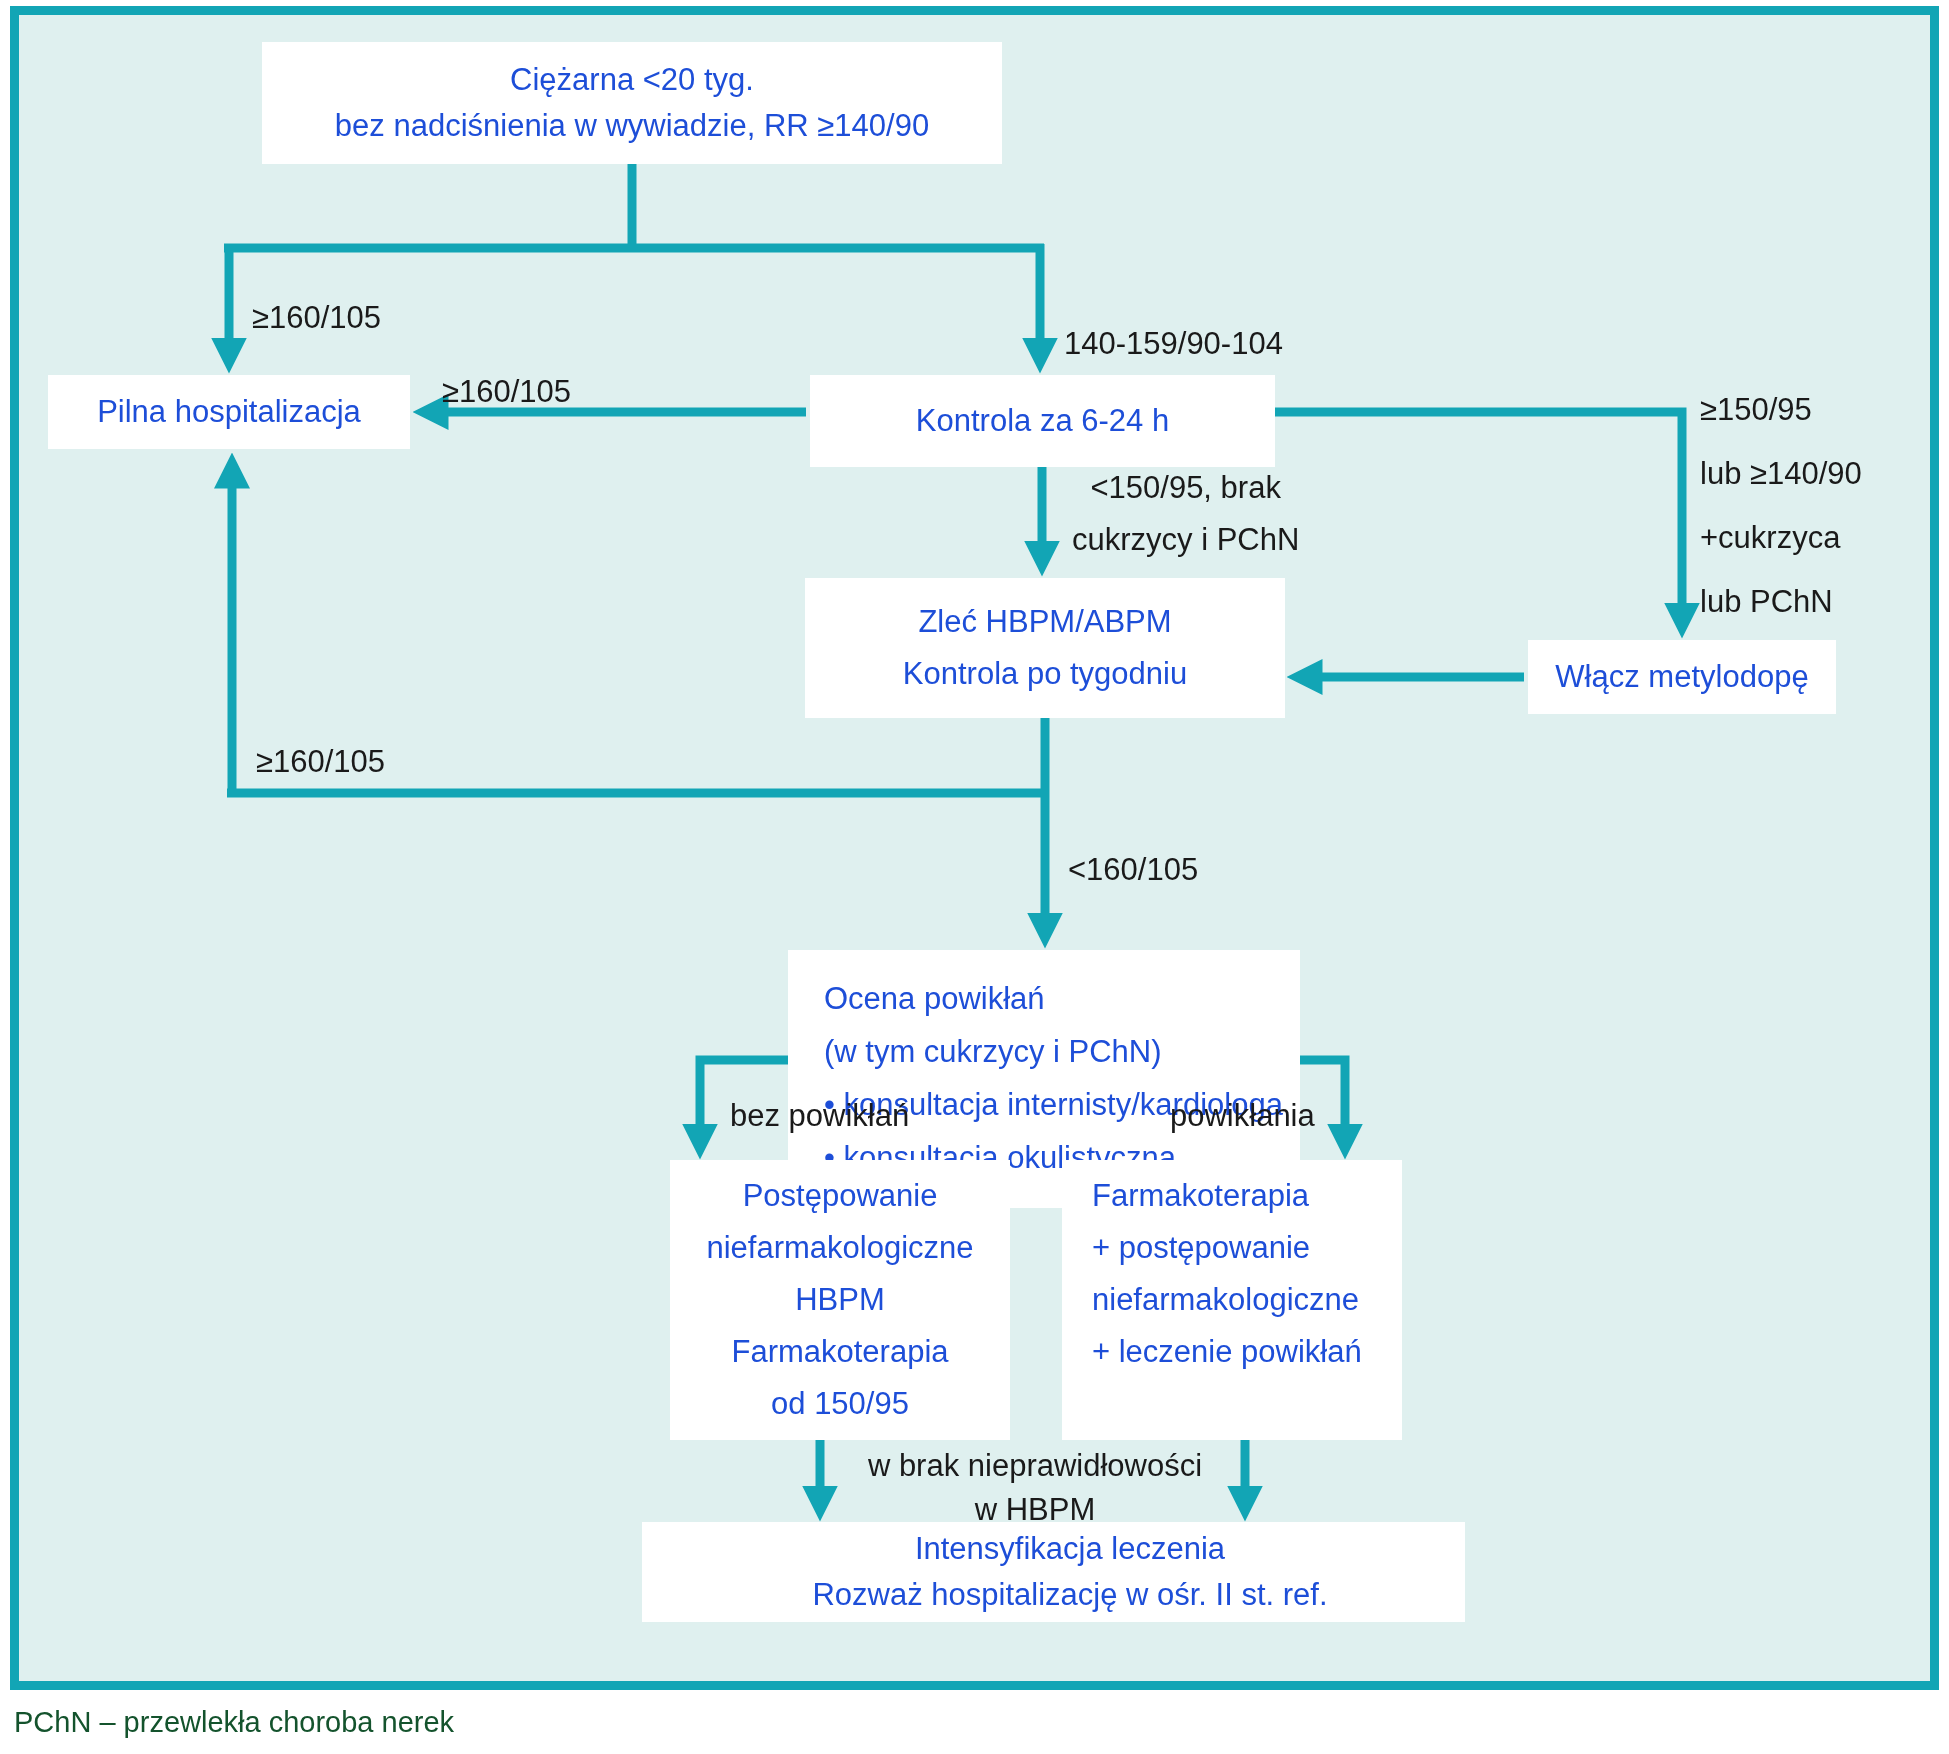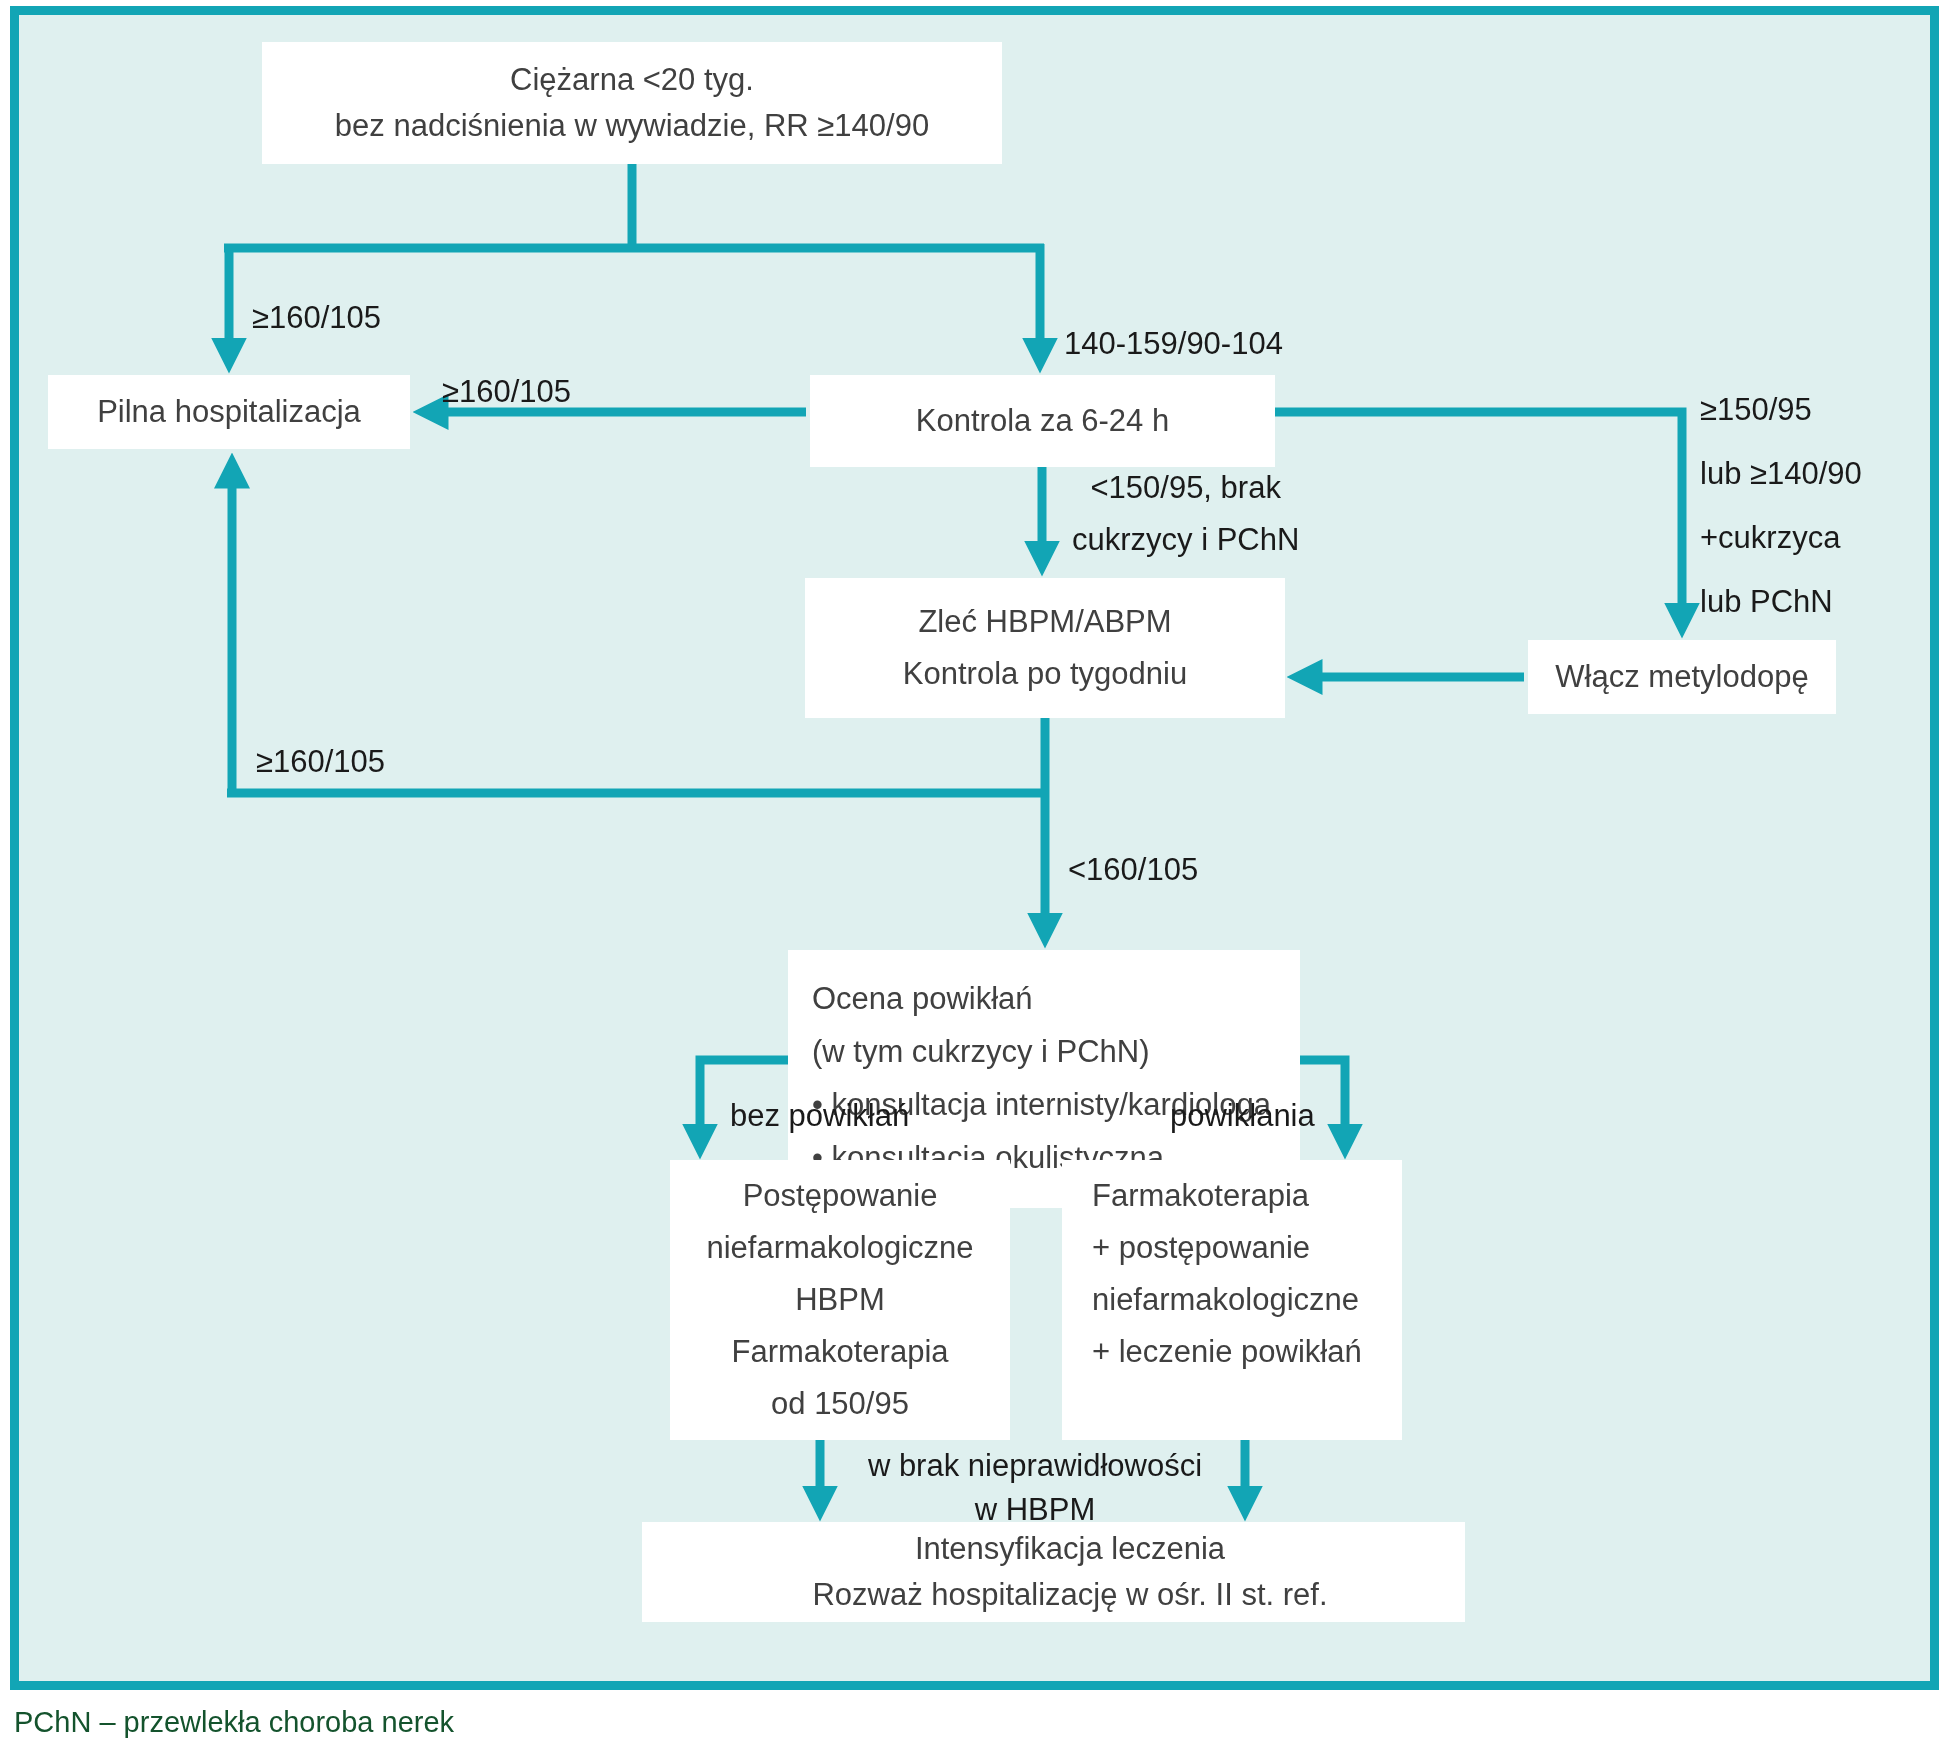--- a/index.html
+++ b/index.html
@@ -2,21 +2,21 @@
 <html lang="pl"><head>
 <meta charset="utf-8">
 <title>Flowchart</title>
 <style>
   html,body{margin:0;padding:0;background:#ffffff;}
   body{font-family:"Liberation Sans","DejaVu Sans",sans-serif;color:#1a1a1a;}
   #stage{position:relative;width:1949px;height:1754px;background:#ffffff;overflow:hidden;}
   #canvas{position:absolute;left:10px;top:6px;width:1911px;height:1666px;
           background:#dff0ef;border:9px solid #12a5b5;}
   #connectors{position:absolute;left:0;top:0;width:1949px;height:1754px;pointer-events:none;}
-  .node{position:absolute;background:#ffffff;color:#404040;font-size:31px;line-height:46px;}
+  .node{position:absolute;background:#ffffff;color:#1d4ed8;font-size:31px;line-height:46px;}
   .node.center{display:flex;flex-direction:column;justify-content:center;align-items:center;text-align:center;}
   .node.left{text-align:left;}
   .edge-label{position:absolute;font-size:31px;line-height:44px;color:#1a1a1a;white-space:nowrap;}
   .lh64{line-height:64px;}
   .lh52{line-height:52px;}
   .footnote{position:absolute;left:14px;top:1706px;font-size:29px;color:#14532d;}
   .bullet-line{white-space:nowrap;}
 </style>
 </head>
 <body>
@@ -64,21 +64,21 @@
 
   <div class="node center lh52" style="left:805px;top:578px;width:480px;height:140px;">
     <div>Zleć HBPM/ABPM</div>
     <div>Kontrola po tygodniu</div>
   </div>
 
   <div class="node center" style="left:1528px;top:640px;width:308px;height:74px;">
     <div>Włącz metylodopę</div>
   </div>
 
-  <div class="node left" style="left:788px;top:950px;width:512px;height:258px;padding:22px 0 0 24px;box-sizing:border-box;line-height:53px;">
+  <div class="node left" style="left:788px;top:950px;width:512px;height:258px;padding:22px 0 0 36px;box-sizing:border-box;line-height:53px;">
     <div>Ocena powikłań</div>
     <div>(w tym cukrzycy i PChN)</div>
     <div class="bullet-line">•  konsultacja internisty/kardiologa</div>
     <div class="bullet-line">•  konsultacja okulistyczna</div>
   </div>
 
   <div class="node center lh52" style="left:670px;top:1160px;width:340px;height:280px;">
     <div>Postępowanie</div>
     <div>niefarmakologiczne</div>
     <div>HBPM</div>

